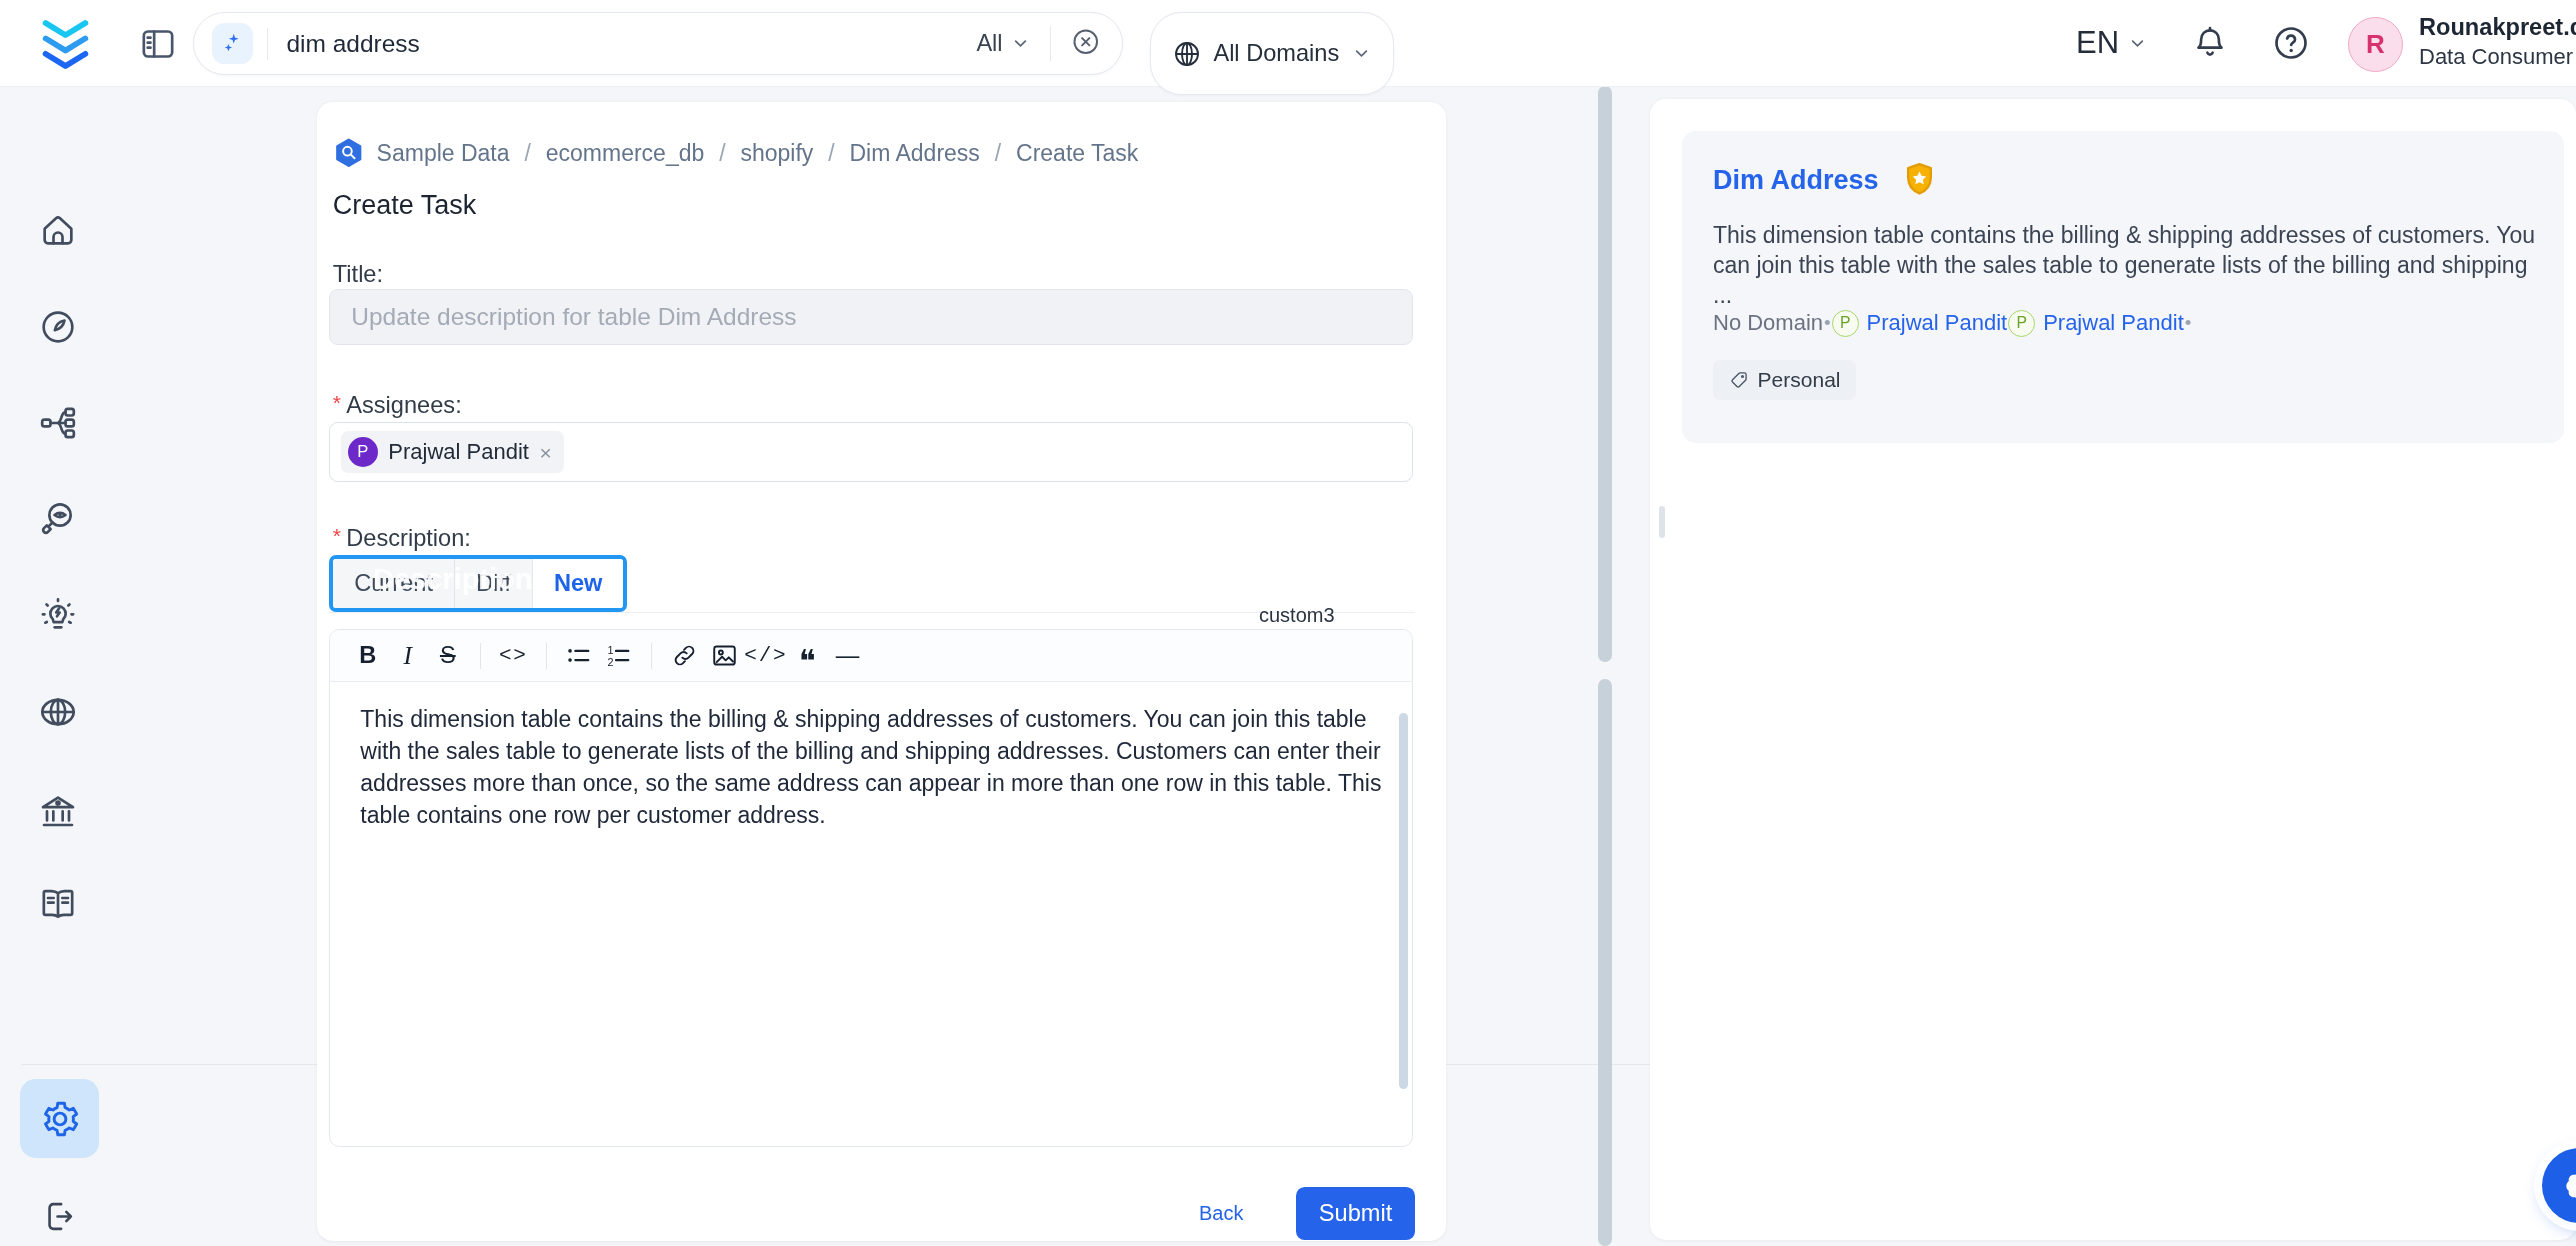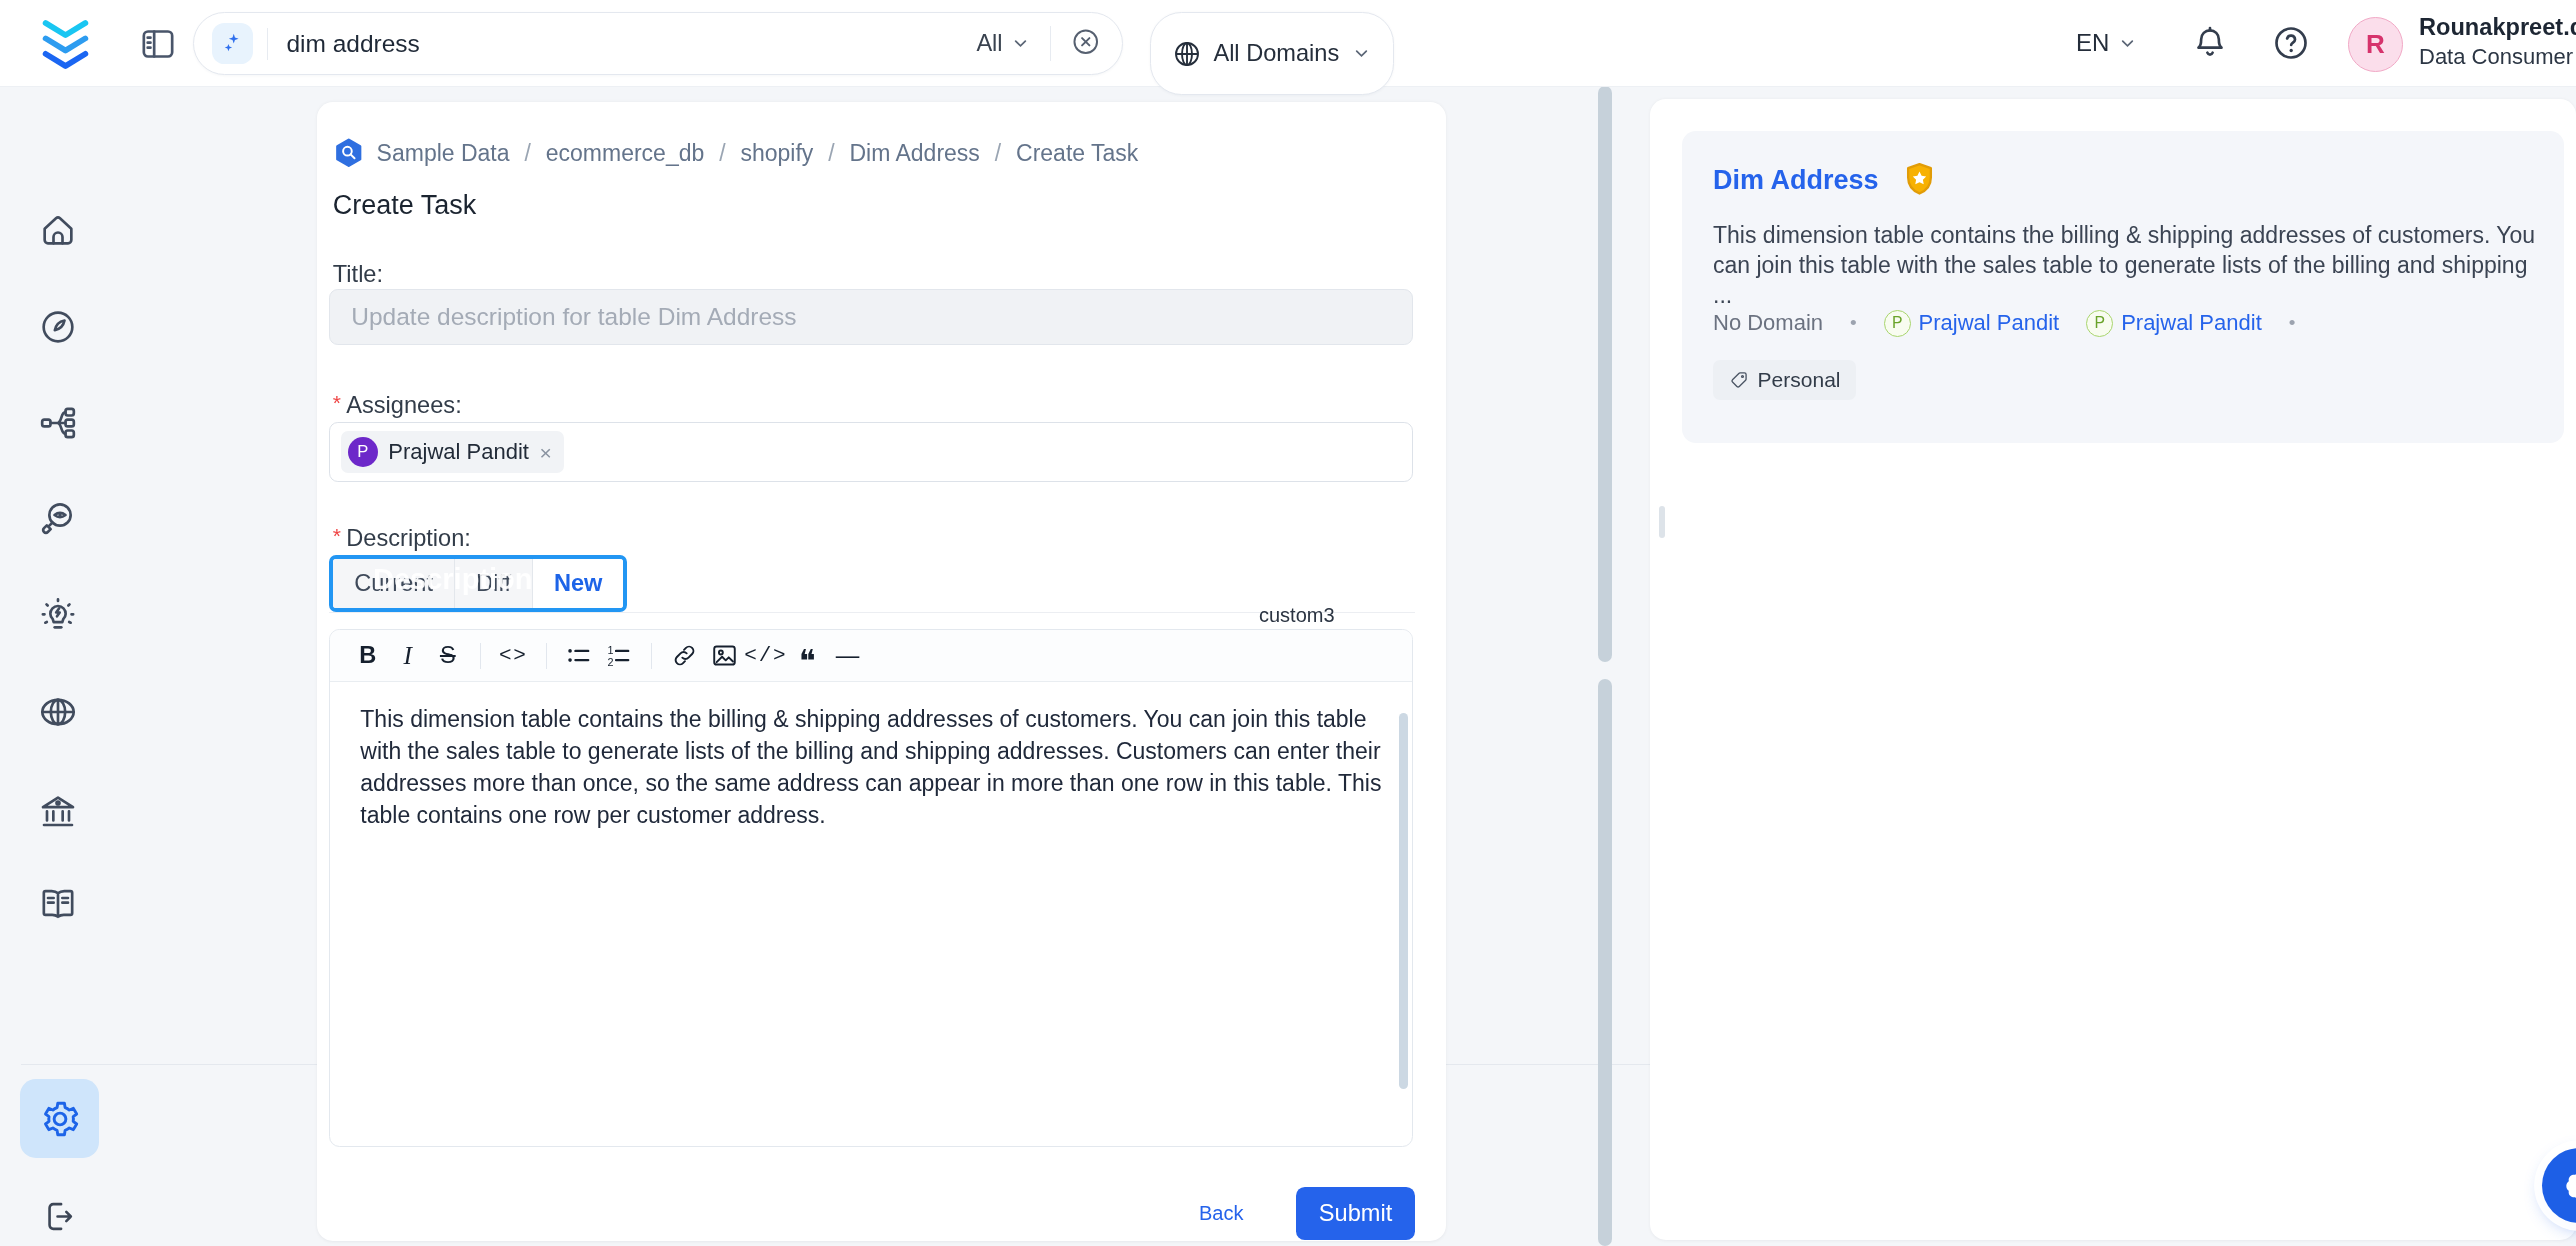--- a/index.html
+++ b/index.html
@@ -16,21 +16,21 @@
   .search-divider{width:0.9px;height:31.5px;background:#e7ebf1;margin:0 19px 0 14px;}
   .search-text{font-size:24.5px;color:#1f2937;}
   .search-right{margin-left:auto;display:flex;margin-right:21px;}
   .search-filter{display:flex;align-items:center;gap:7px;font-size:23.6px;color:#39424f;cursor:pointer;}
   .chev{width:21px;height:21px;color:#5b6676;}
   .search-right .bar{width:0.9px;height:35px;background:#e7ebf1;margin:0 19px;}
   .search-clear{width:31.5px;height:31.5px;color:#566070;}
   .domains-btn{position:absolute;left:1150px;top:12.3px;height:61px;padding:10px 21px;background:#fff;border:0.9px solid #e4e8ef;border-radius:31.5px;
                display:flex;align-items:center;gap:11.4px;font-size:23.6px;color:#252e3b;box-shadow:0 0.9px 2.6px rgba(20,40,80,.04);}
   .globe-sm{width:30px;height:30px;color:#252e3b;}
-  .lang{position:absolute;left:2076px;top:0;height:86px;display:flex;align-items:center;gap:7.9px;font-size:24px;color:#242d3a;}
+  .lang{position:absolute;left:2076px;top:0;height:86px;display:flex;align-items:center;gap:7.9px;font-size:31px;color:#242d3a;}
   .icon-btn{position:absolute;top:23px;width:40px;height:40px;color:#333d4d;}
   .bell{left:2190px;} .help{left:2271px;}
   .avatar{position:absolute;left:2348px;top:16.6px;width:53px;height:53px;border-radius:50%;background:#fbdeeb;border:1.8px solid #f1a9c6;
           display:flex;align-items:center;justify-content:center;font-size:26px;font-weight:bold;color:#d6336c;}
   .usertext{position:absolute;left:2419px;top:12.3px;width:157px;overflow:hidden;white-space:nowrap;line-height:1.3;}
   .username{font-size:23.6px;font-weight:bold;color:#1d2633;}
   .userrole{font-size:22px;color:#2c3644;}
   
   .sidebar{position:absolute;left:0;top:86px;width:116px;bottom:0;}
   .side-item{position:absolute;left:38px;width:40px;height:40px;color:#414c5e;cursor:pointer;}
@@ -86,21 +86,21 @@
   .vthumb.t1{top:0;height:576px;}
   .vthumb.t2{top:593px;bottom:0;}
   
   .rpanel{position:absolute;left:1650px;top:99px;width:926px;height:1141px;background:#fff;border-radius:15.8px;box-shadow:0 0.9px 3.5px rgba(15,23,42,.05);}
   .rp-thumb{position:absolute;left:8.8px;top:407px;width:6.1px;height:31.5px;background:#dde3e9;border-radius:3.5px;}
   .summary-card{position:absolute;left:31.5px;top:31.5px;width:882px;height:312px;background:#f4f6fa;border-radius:14px;}
   .sum-title-row{position:absolute;left:31.5px;top:30px;display:flex;align-items:center;gap:21px;}
   .sum-title{font-size:27px;font-weight:bold;color:#2563eb;cursor:pointer;}
   .tier-badge{width:39px;height:40px;}
   .sum-desc{position:absolute;left:31.5px;top:89px;width:830px;font-size:23px;line-height:30px;color:#3b4453;}
-  .sum-meta{position:absolute;left:31.5px;top:179px;display:flex;align-items:center;gap:27px;font-size:22px;}
+  .sum-meta{position:absolute;left:31.5px;top:179px;display:flex;align-items:center;gap:1px;font-size:22px;}
   .meta-domain{color:#6b7280;}
   .dot{color:#9ca3af;font-size:19px;}
   .owner{display:flex;align-items:center;gap:7.9px;cursor:pointer;}
   .owner-avatar{width:27px;height:27px;border-radius:50%;background:#f8fcf0;border:1.8px solid #a8d56d;color:#69a32a;
                 font-size:15.8px;display:flex;align-items:center;justify-content:center;box-sizing:border-box;}
   .owner-name{color:#2563eb;}
   .tag-chip{position:absolute;left:31.5px;top:229px;height:40px;display:inline-flex;align-items:center;gap:8.8px;
             background:#edf0f4;border-radius:7px;padding:0 15.8px;font-size:21px;color:#323c49;cursor:pointer;}
   .tag-chip svg{width:20px;height:20px;color:#4b5564;}
   

